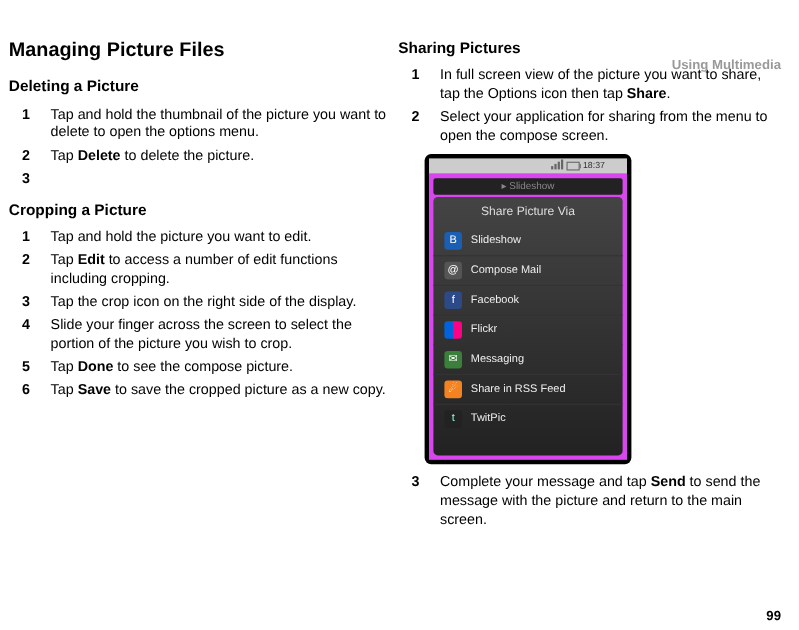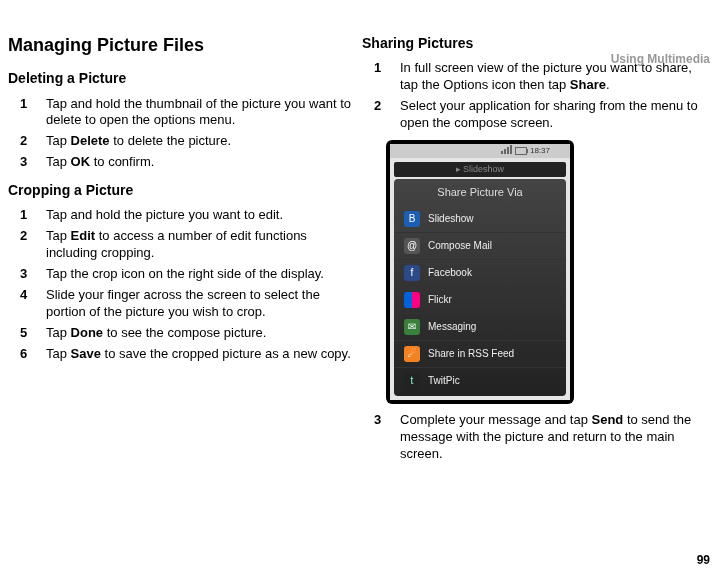--- a/index.html
+++ b/index.html
@@ -84,36 +84,36 @@
     height: 14px;
     display: flex;
     justify-content: flex-end;
     align-items: center;
     font-size: 8px;
     color: #333;
     padding: 0 20px;
     gap: 3px;
   }
   .phone-body {
-    background: #e5e5e5;
+    background: #d946ef;
     padding: 4px;
   }
   .slideshow-bar {
     background: #222;
     color: #888;
     font-size: 9px;
     text-align: center;
     padding: 2px 0;
     border-radius: 2px;
     margin-bottom: 2px;
   }
   .share-panel {
     background: linear-gradient(#444,#222);
     border-radius: 4px;
-    padding: 4px 0 2px 0;
+    padding: 4px 0 20px 0;
   }
   .share-title {
     color: #ddd;
     font-size: 11px;
     text-align: center;
     padding: 2px 0 6px 0;
   }
   .share-row {
     display: flex;
     align-items: center;
@@ -160,21 +160,20 @@
       <li>
           <span class="num">1</span>
           <span class="step-text">Tap and hold the thumbnail of the picture you want to delete to open the options menu.</span>
         </li>
       <li>
           <span class="num">2</span>
           <span class="step-text"><span>Tap </span><span class="b">Delete</span><span> to delete the picture.</span></span>
         </li>
       <li>
           <span class="num">3</span>
-          <span class="step-text"><span>Tap </span><span class="b">OK</span><span> to confirm.</span></span>
         </li>
     </ol>
 
     <h2>Cropping a Picture</h2>
     <ol class="steps">
       <li>
           <span class="num">1</span>
           <span class="step-text">Tap and hold the picture you want to edit.</span>
         </li>
       <li>

